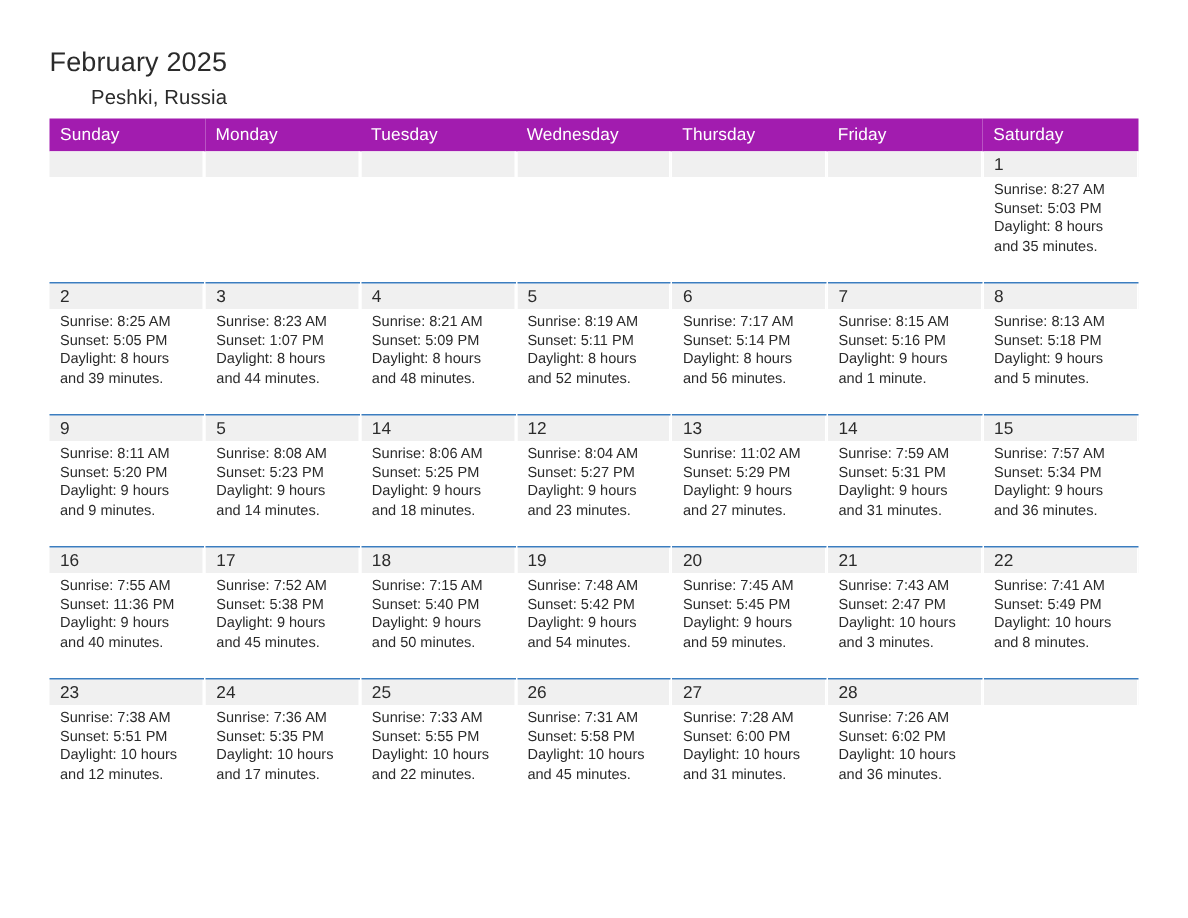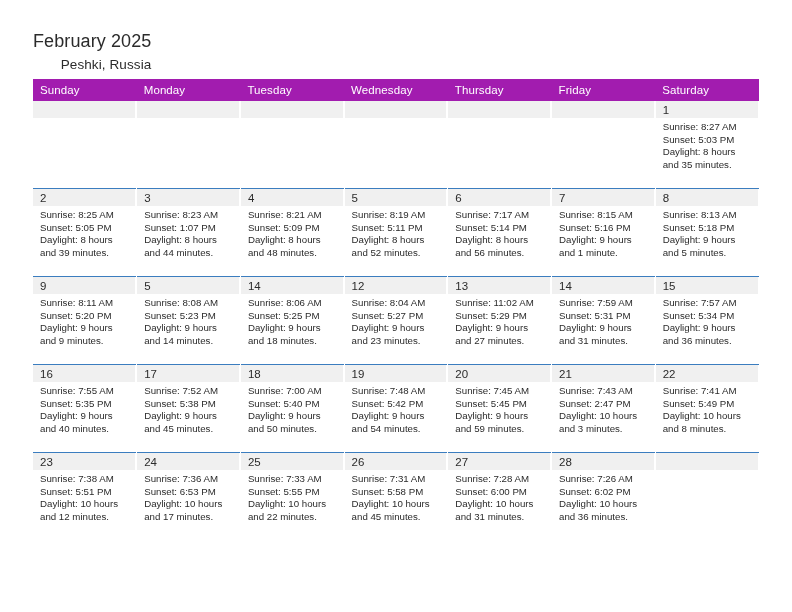--- a/index.html
+++ b/index.html
@@ -402,42 +402,42 @@
               </div>
             </div>
           </td>
         </tr>
         <tr class="week-row">
           <td>
             <div class="cell">
               <div class="cell-daynum">16</div>
               <div class="cell-body">
                 <div>Sunrise: 7:55 AM</div>
-                <div>Sunset: 5:35 PM</div>
+                <div>Sunset: 11:36 PM</div>
                 <div>Daylight: 9 hours</div>
                 <div>and 40 minutes.</div>
               </div>
             </div>
           </td>
           <td>
             <div class="cell">
               <div class="cell-daynum">17</div>
               <div class="cell-body">
                 <div>Sunrise: 7:52 AM</div>
                 <div>Sunset: 5:38 PM</div>
                 <div>Daylight: 9 hours</div>
                 <div>and 45 minutes.</div>
               </div>
             </div>
           </td>
           <td>
             <div class="cell">
               <div class="cell-daynum">18</div>
               <div class="cell-body">
-                <div>Sunrise: 7:00 AM</div>
+                <div>Sunrise: 7:15 AM</div>
                 <div>Sunset: 5:40 PM</div>
                 <div>Daylight: 9 hours</div>
                 <div>and 50 minutes.</div>
               </div>
             </div>
           </td>
           <td>
             <div class="cell">
               <div class="cell-daynum">19</div>
               <div class="cell-body">
@@ -492,21 +492,21 @@
                 <div>Daylight: 10 hours</div>
                 <div>and 12 minutes.</div>
               </div>
             </div>
           </td>
           <td>
             <div class="cell">
               <div class="cell-daynum">24</div>
               <div class="cell-body">
                 <div>Sunrise: 7:36 AM</div>
-                <div>Sunset: 6:53 PM</div>
+                <div>Sunset: 5:35 PM</div>
                 <div>Daylight: 10 hours</div>
                 <div>and 17 minutes.</div>
               </div>
             </div>
           </td>
           <td>
             <div class="cell">
               <div class="cell-daynum">25</div>
               <div class="cell-body">
                 <div>Sunrise: 7:33 AM</div>

